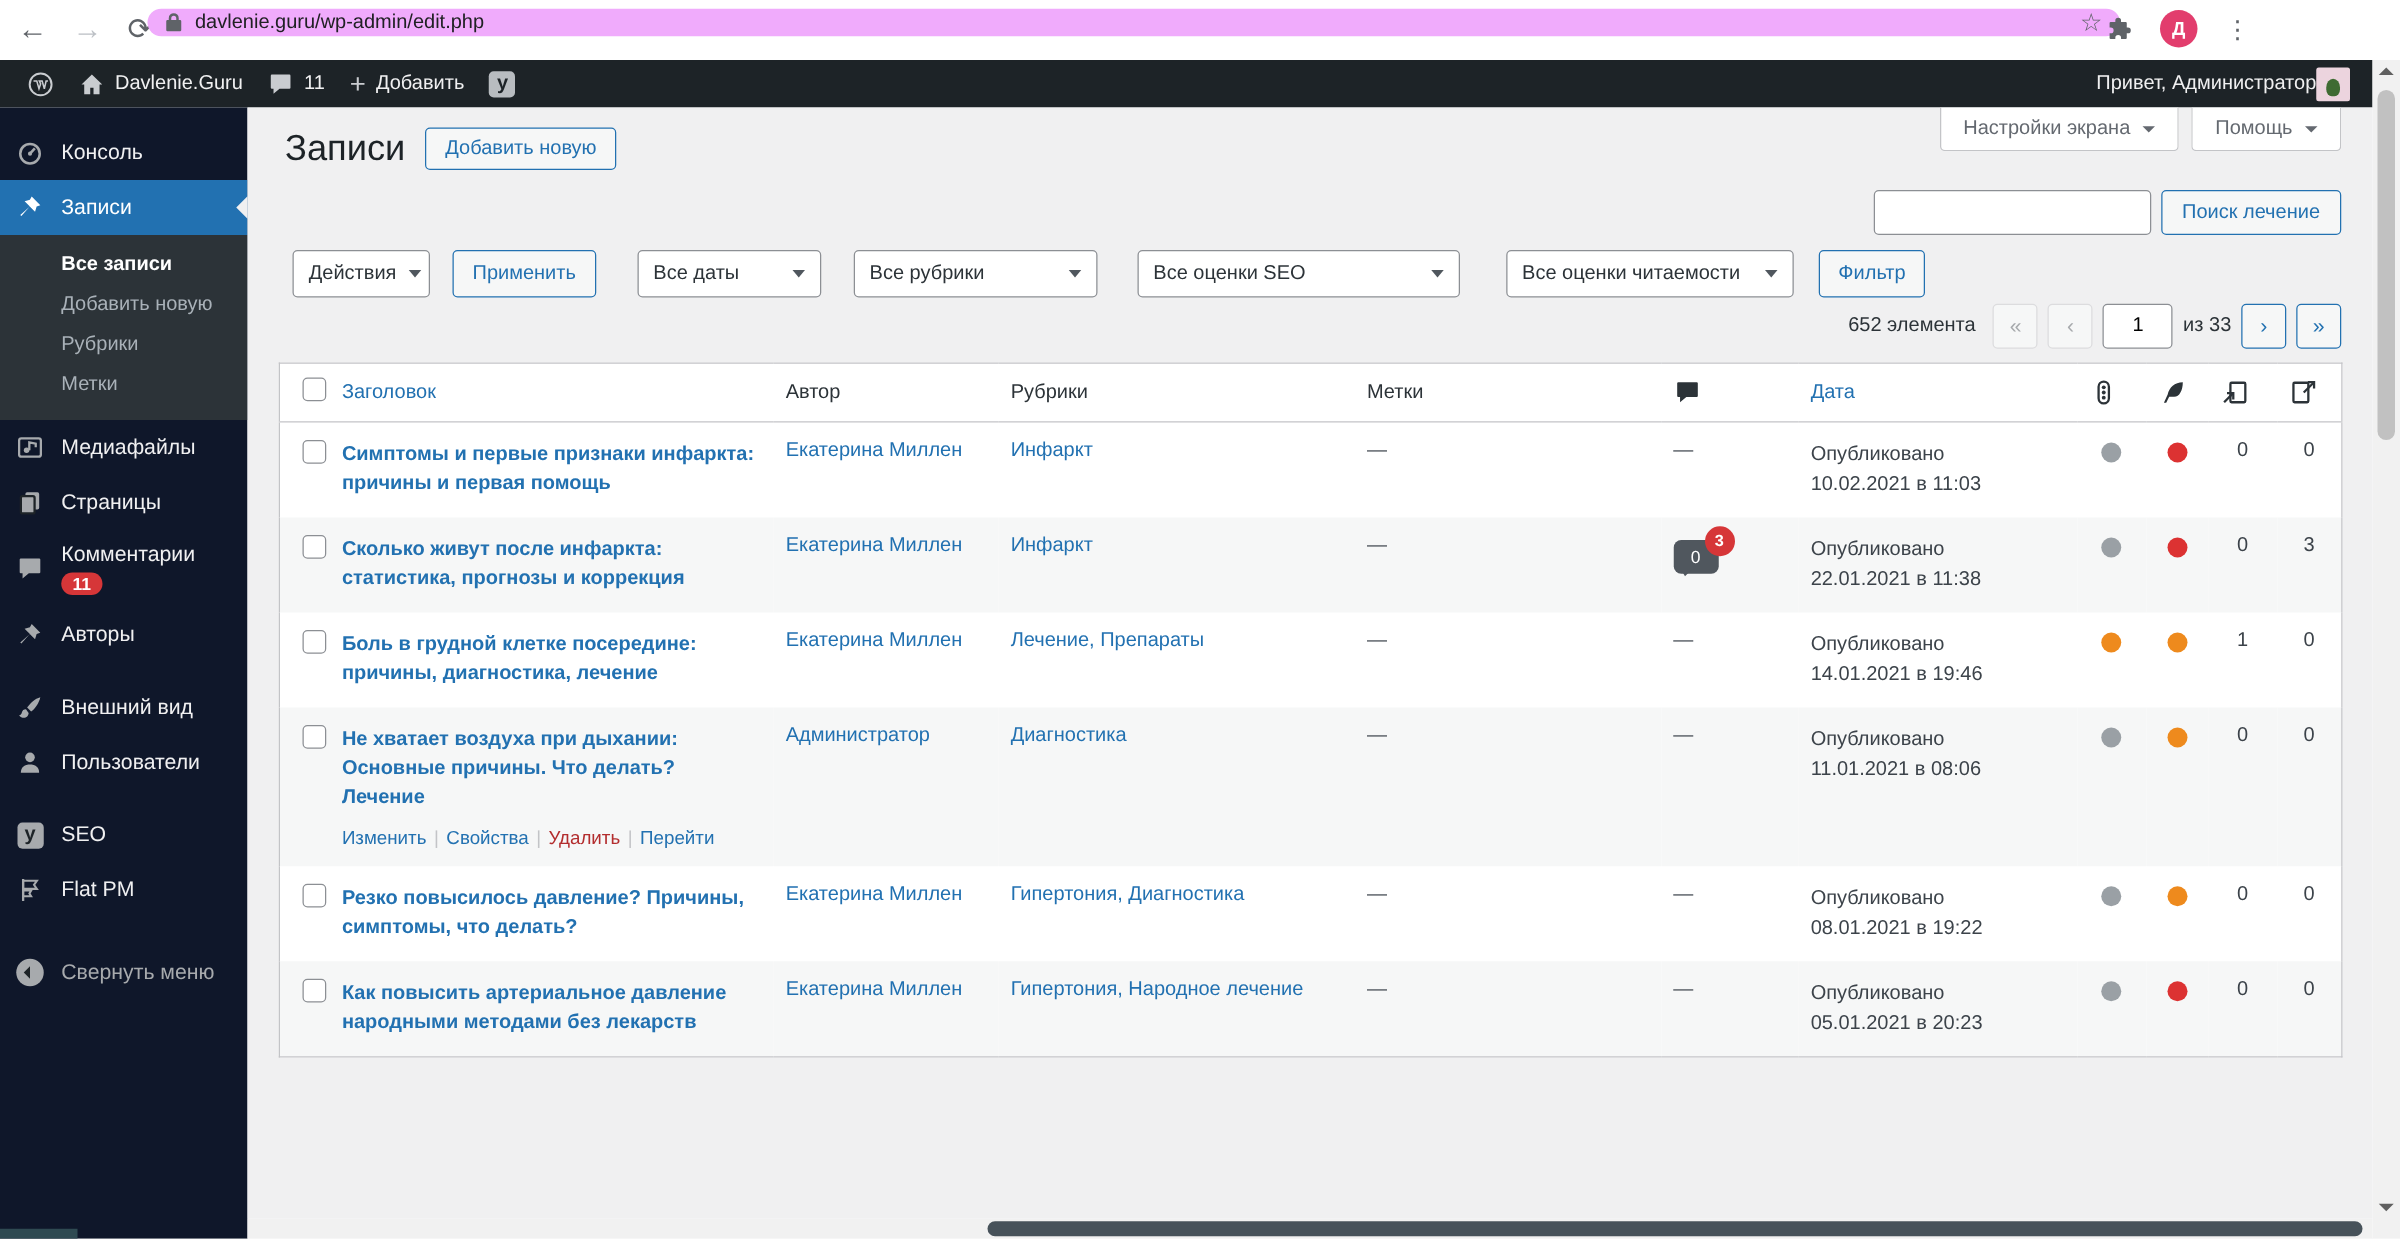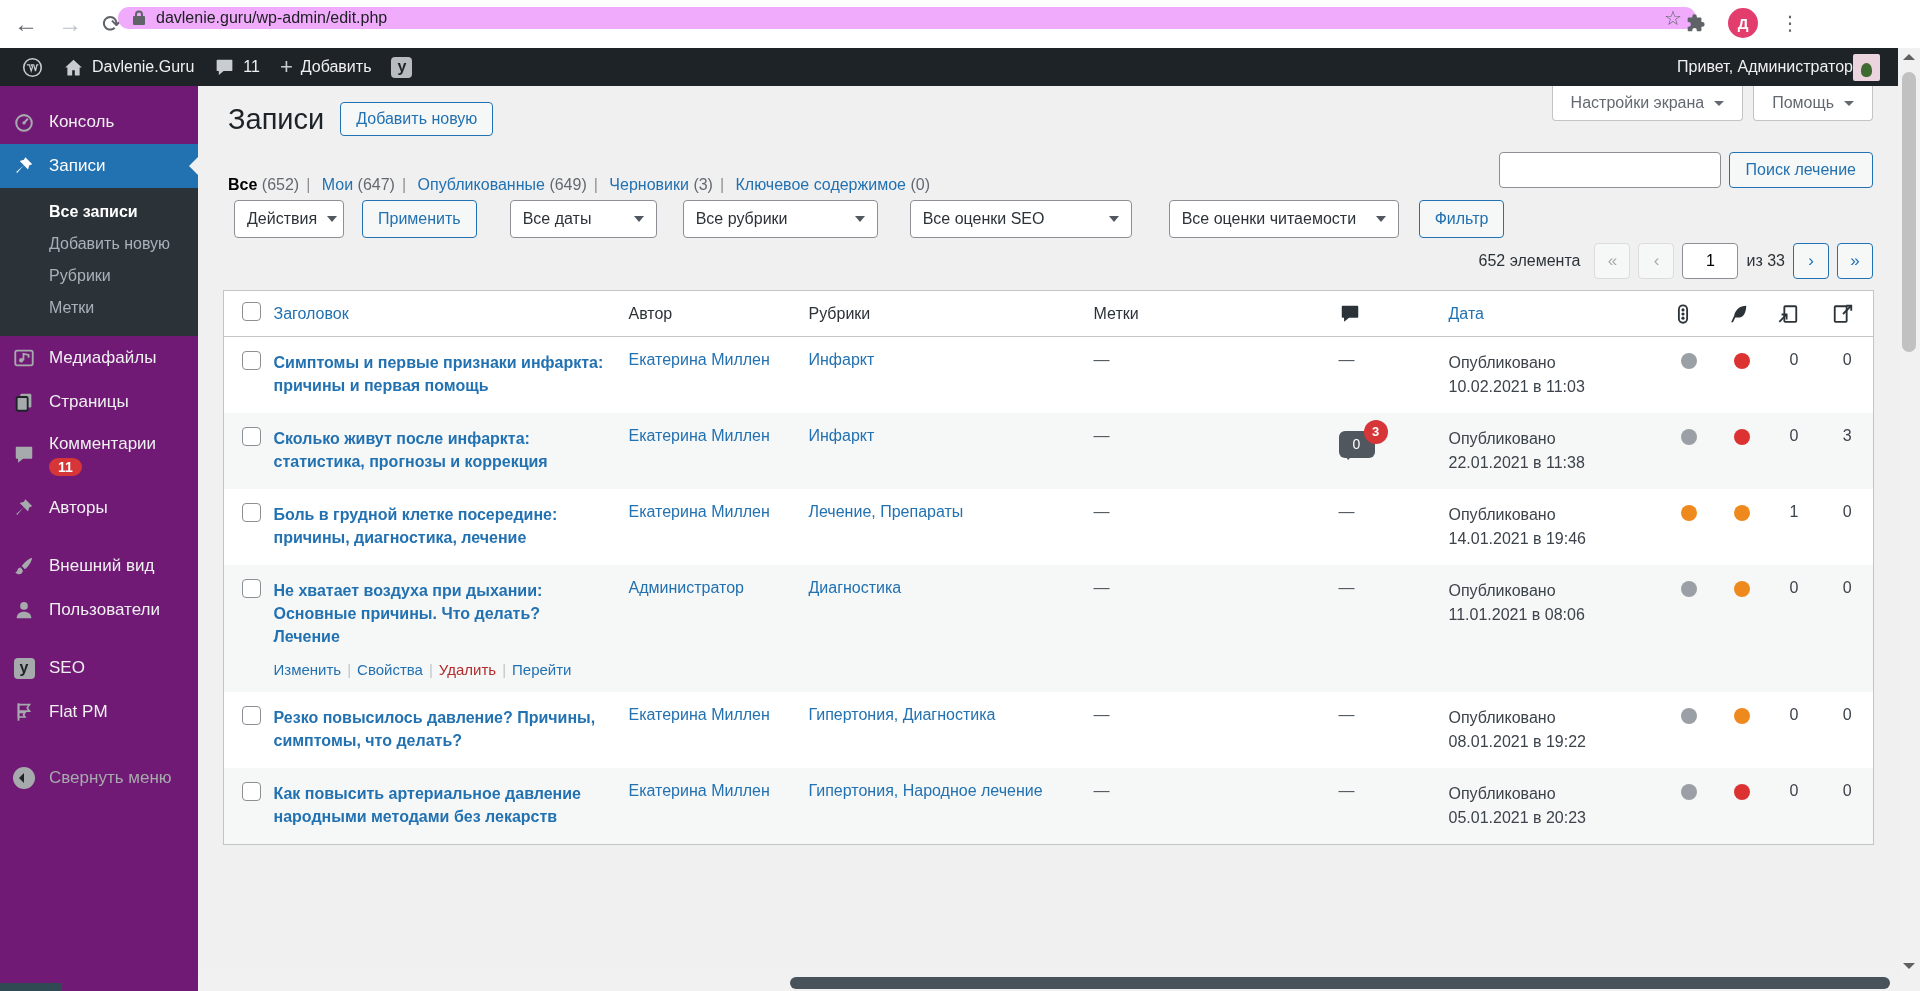--- a/index.html
+++ b/index.html
@@ -33,21 +33,21 @@
   .ab-item { display:flex; align-items:center; gap:8px; padding:0 10px; height:38px; color:#f0f0f1; }
   .ab-icon { width:21px; height:21px; color:#c9ccd0; flex:none; }
   .yoast-badge { width:21px; height:21px; border-radius:4px; background:#b8bcc0; color:#1d2327;
                  font-weight:bold; font-size:16px; display:flex; align-items:center; justify-content:center; }
   .ab-right { margin-left:auto; display:flex; align-items:center; padding-right:6px; }
   .avatar-mini { width:27px; height:27px; background:#ecd4de; position:relative; border-radius:2px; overflow:hidden; }
   .avatar-mini::after { content:""; position:absolute; left:8px; top:9px; width:11px; height:14px;
                         background:#3f6b33; border-radius:50% 50% 40% 40%; }
 
   
-  .sidebar { position:absolute; top:86px; left:0; width:198px; height:905px; background:#701a75;
+  .sidebar { position:absolute; top:86px; left:0; width:198px; height:905px; background:#0f172a;
              font-size:17px; color:#f0f0f1; }
   .menu { list-style:none; margin:14px 0 0; padding:0; }
   .menu-item { display:flex; align-items:center; gap:13px; padding:10px 12px; color:#f0f0f1; position:relative; }
   .mi-icon { width:24px; height:24px; color:#a7aaad; flex:none; display:flex; align-items:center; justify-content:center; }
   .menu-item.active { background:#2271b1; color:#fff; }
   .menu-item.active .mi-icon { color:#fff; }
   .menu-item.active::after { content:""; position:absolute; right:0; top:50%; margin-top:-9px;
                              border:9px solid transparent; border-right-color:#f0f0f1; }
   .submenu { background:#2c3338; padding:8px 0 12px; list-style:none; margin:0; }
   .submenu a { display:block; padding:7px 12px 7px 49px; font-size:16px; color:#a9b1b8; }
@@ -325,53 +325,41 @@
       <span>Помощь</span>
       <span class="tri-down"></span>
     </div>
   </div>
 
   <div class="page-head">
     <h1 class="page-title">Записи</h1>
     <button class="btn-secondary">Добавить новую</button>
   </div>
 
-  <div class="views">
-    <span class="current-view">Все</span>
-    <span class="count">(652)</span><span class="sep">|</span>
-    <a>Мои</a>
-    <span class="count">(647)</span><span class="sep">|</span>
-    <a>Опубликованные</a>
-    <span class="count">(649)</span><span class="sep">|</span>
-    <a>Черновики</a>
-    <span class="count">(3)</span><span class="sep">|</span>
-    <a>Ключевое содержимое</a>
-    <span class="count">(0)</span>
-  </div>
 
   <div class="search-box">
     <input class="search-input" type="text" style="">
     <button class="btn-secondary">Поиск лечение</button>
   </div>
 
   <div class="filter-row">
     <div class="select" style="width:110px;">
       <span>Действия</span>
         <span class="chev"></span>
     </div>
     <button class="btn-secondary" style="margin-left:18px; height:38px;">Применить</button>
     <div class="select" style="width:147px; margin-left:33px;">
       <span>Все даты</span>
         <span class="chev"></span>
     </div>
     <div class="select" style="width:195px; margin-left:26px;">
       <span>Все рубрики</span>
         <span class="chev"></span>
     </div>
-    <div class="select" style="width:222px; margin-left:32px;">
+    <div class="select" style="width:258px; margin-left:32px;">
       <span>Все оценки SEO</span>
         <span class="chev"></span>
     </div>
     <div class="select" style="width:230px; margin-left:37px;">
       <span>Все оценки читаемости</span>
         <span class="chev"></span>
     </div>
     <button class="btn-secondary" style="margin-left:20px; height:38px;">Фильтр</button>
   </div>
 

